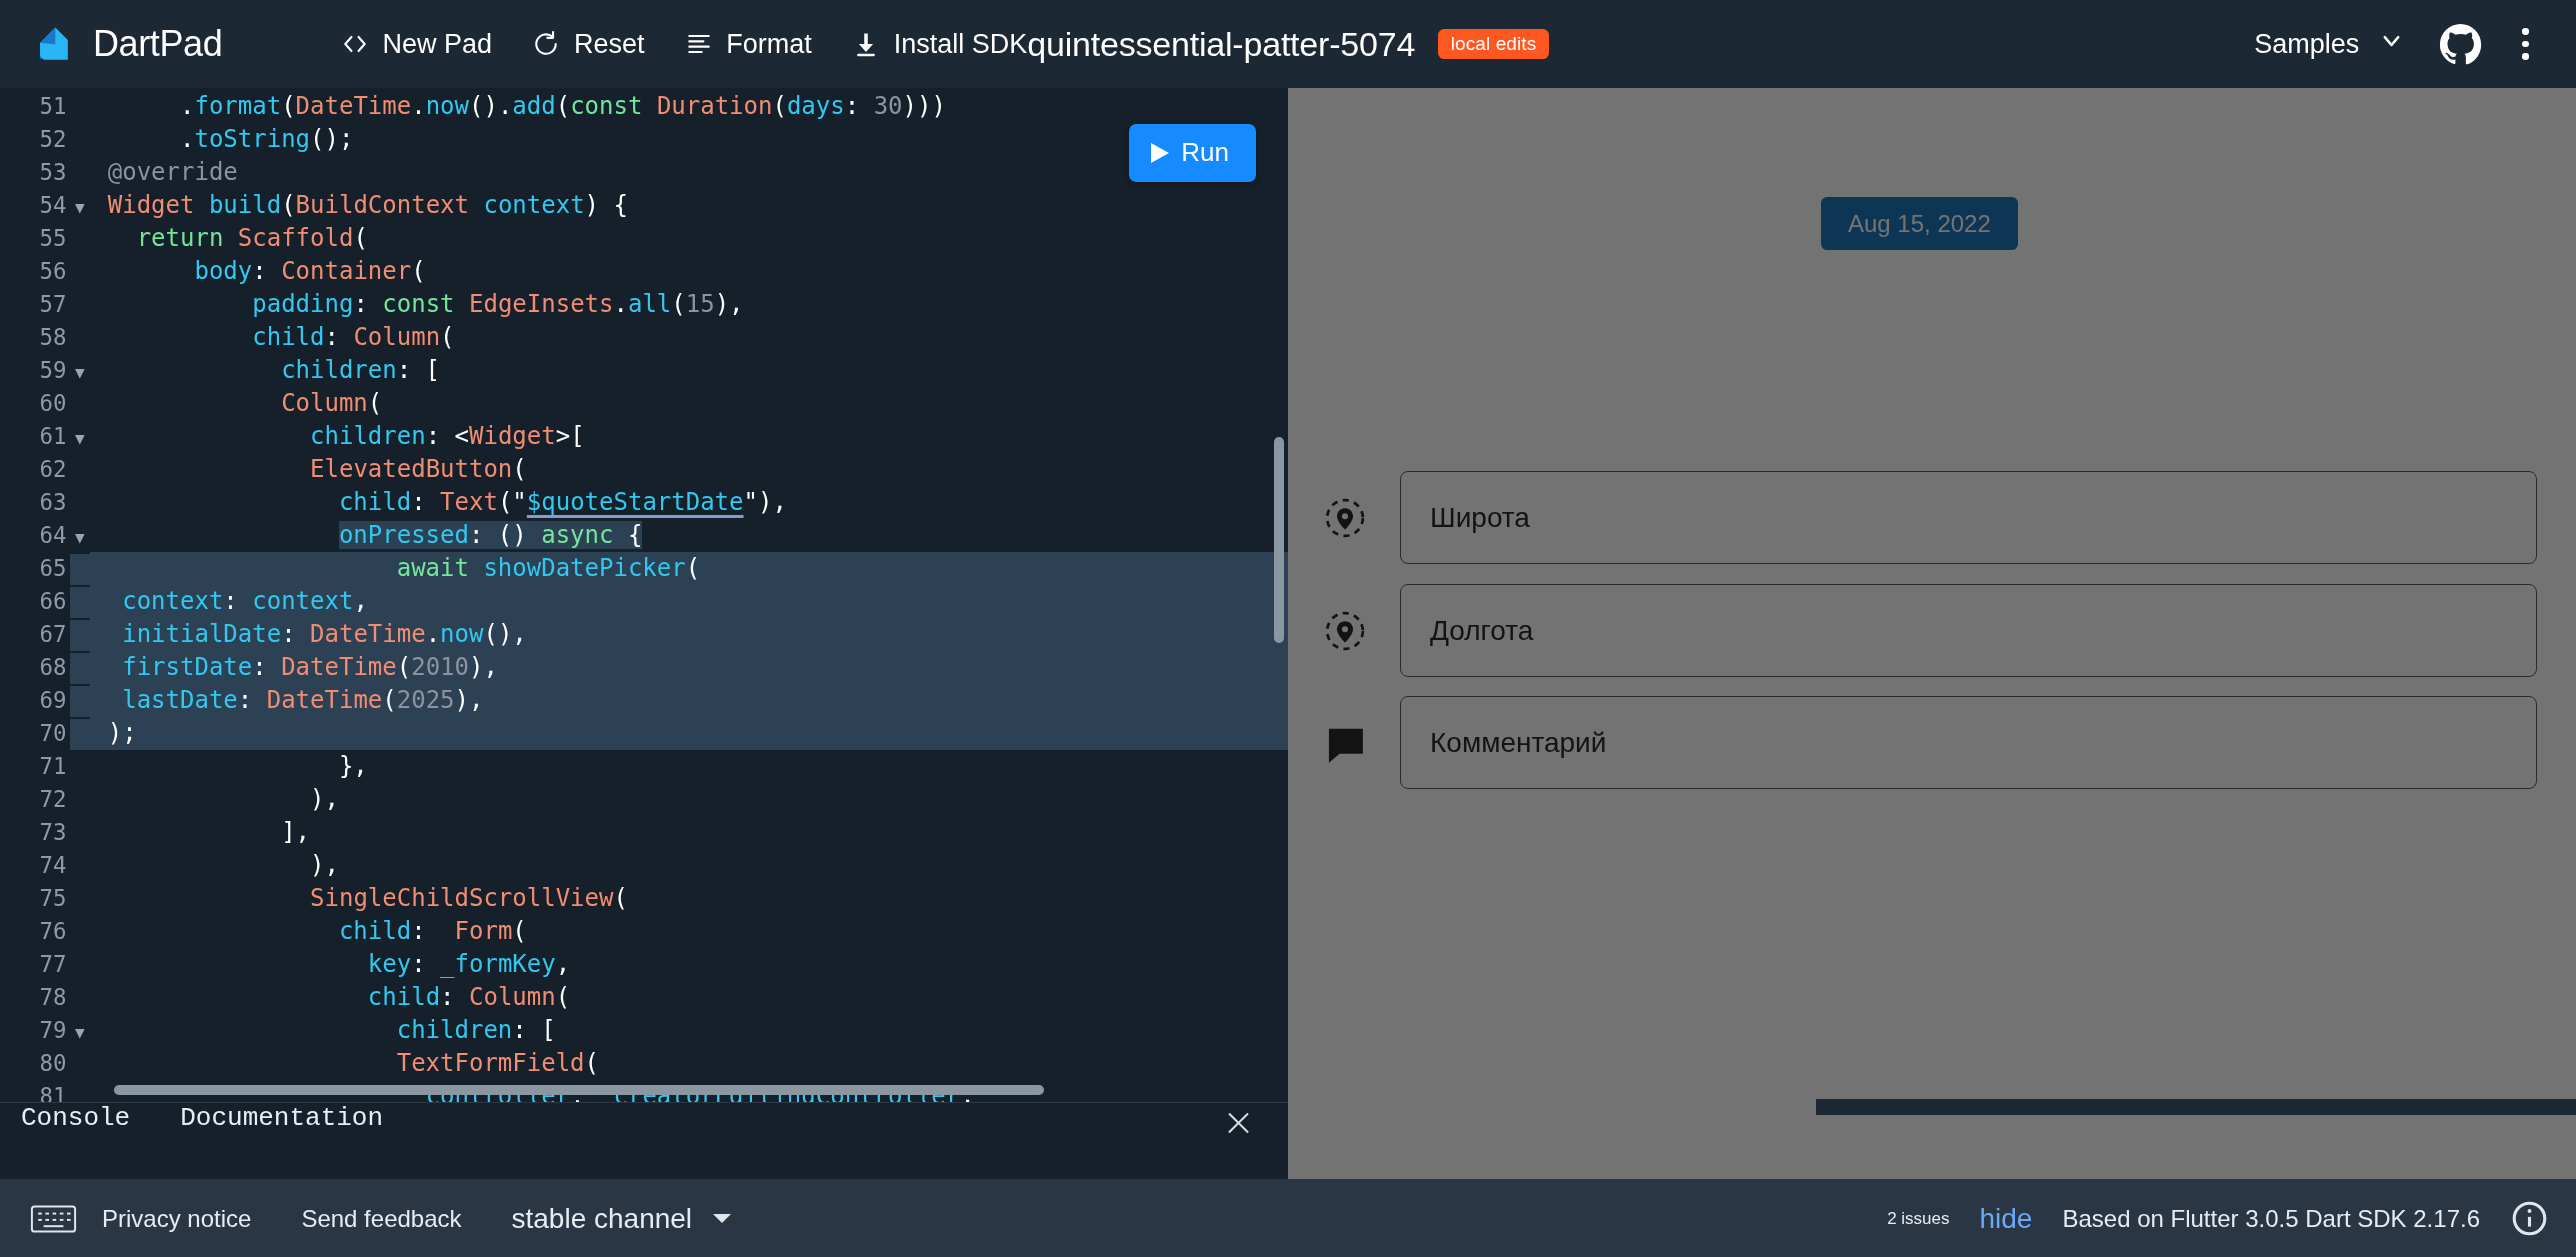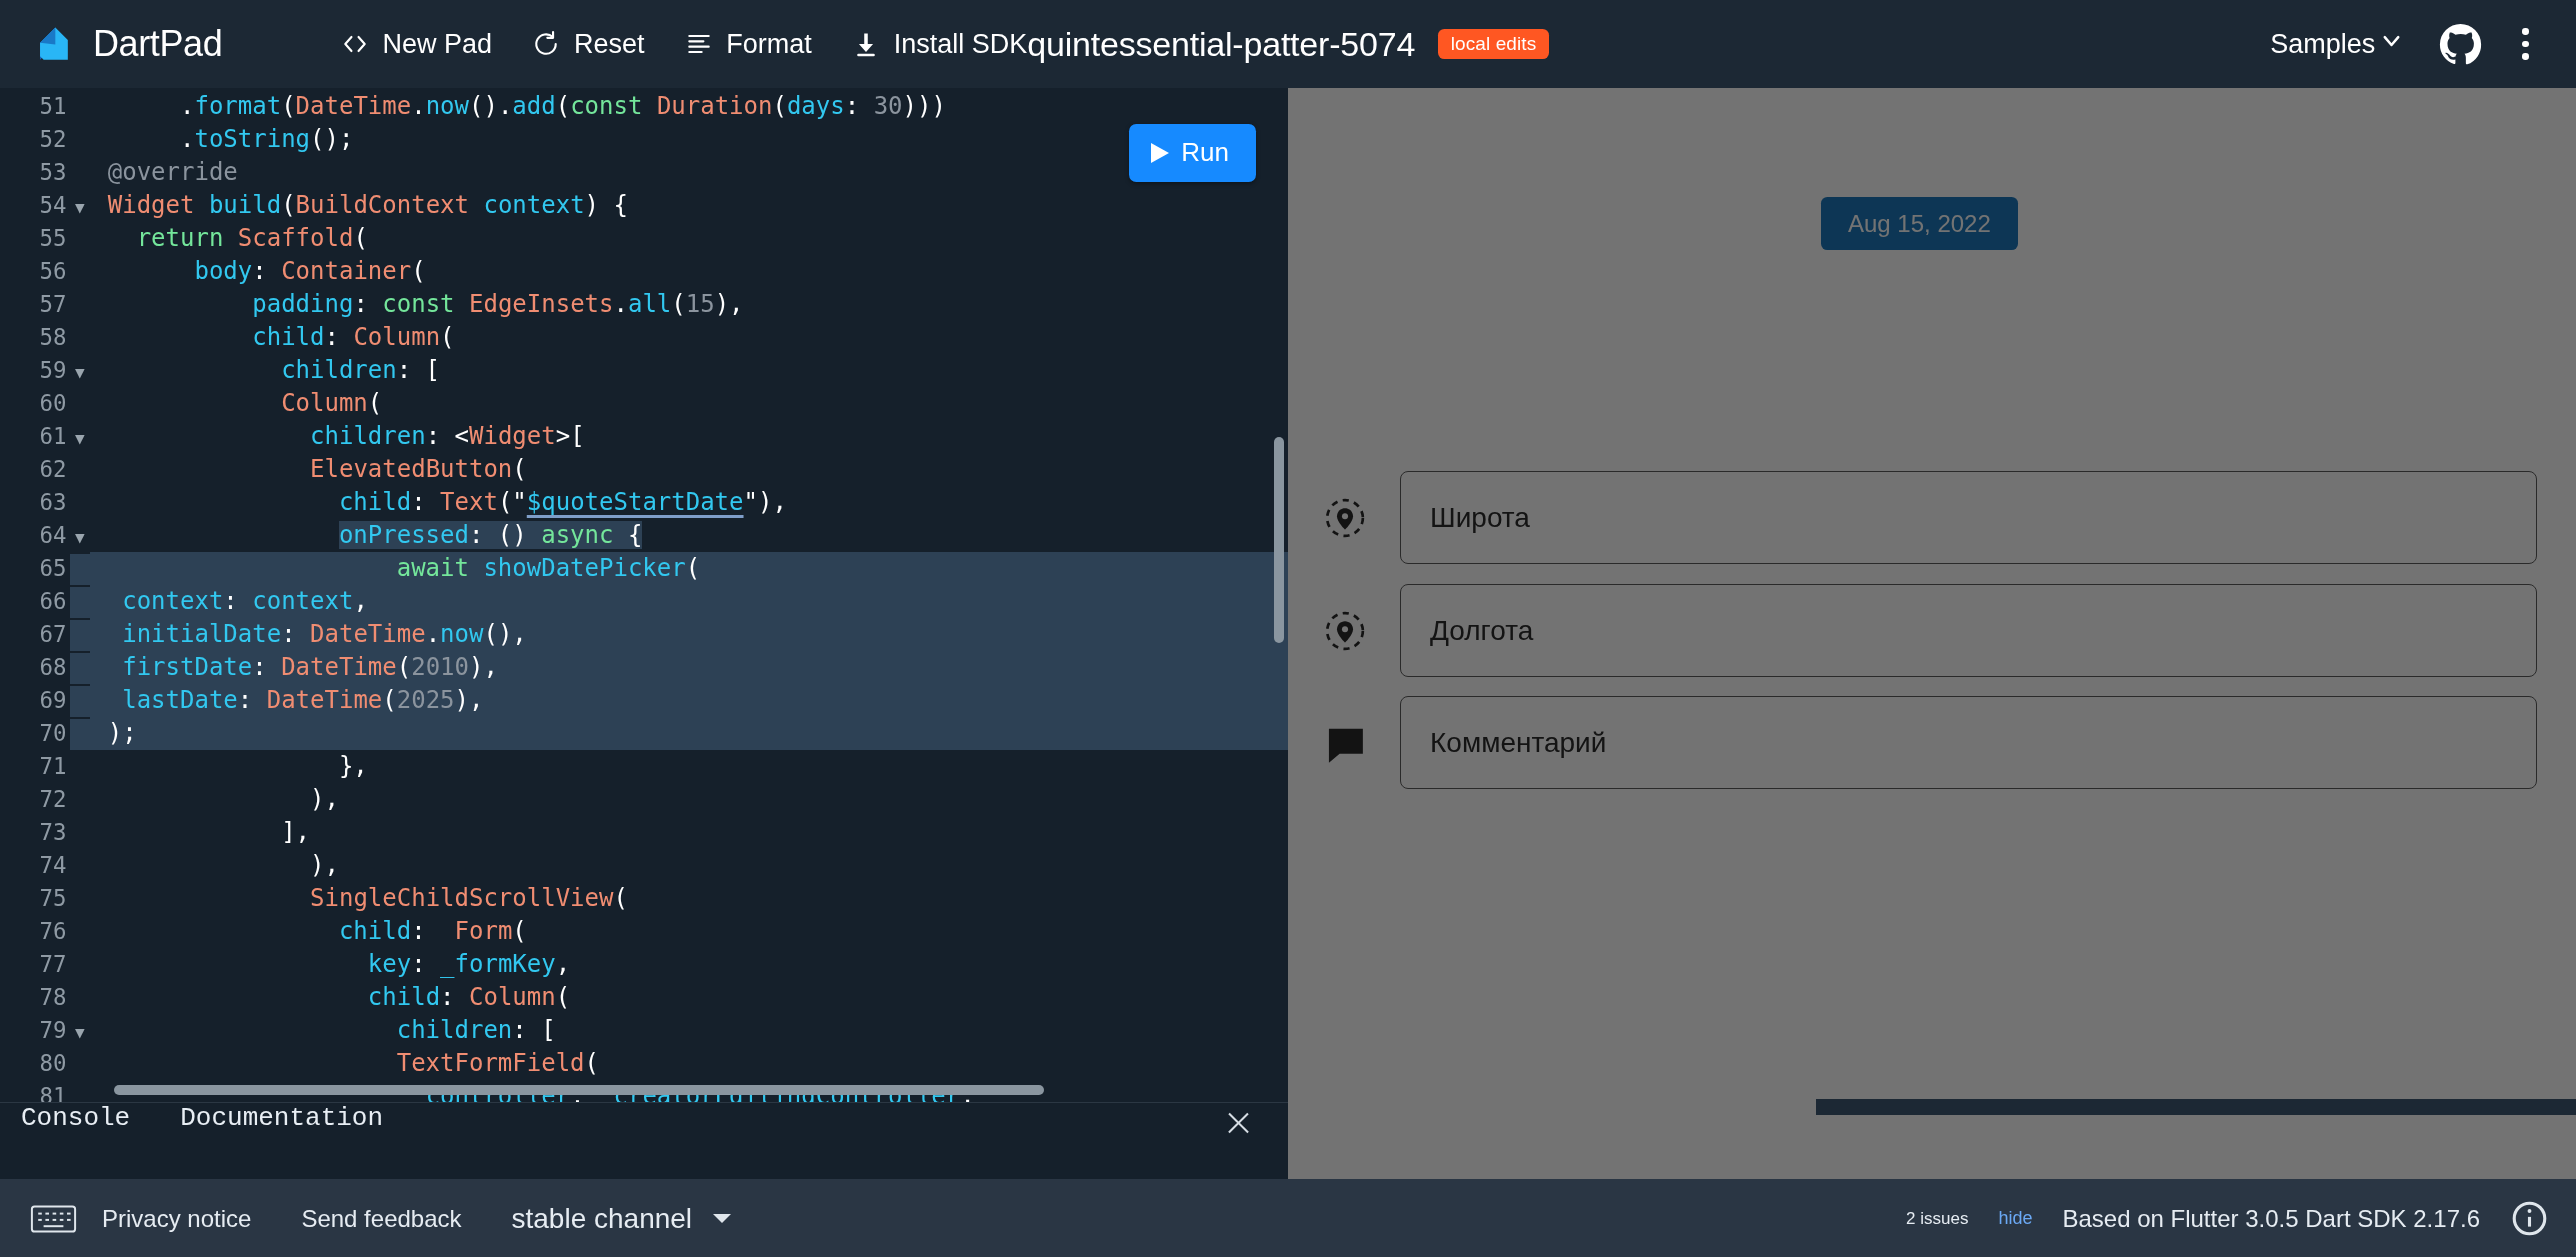--- a/index.html
+++ b/index.html
@@ -38,21 +38,21 @@
     display:flex; align-items:center; justify-content:center;
     gap:23px; pointer-events:none;
   }
   .pad-title { font-size:34px; font-weight:400; color:#fff; letter-spacing:-0.2px; }
   .badge-local {
     background:#ff5722; color:#fff; font-size:19px; font-weight:500;
     padding:5.4px 12.5px 6.3px; border-radius:6.3px; line-height:1; letter-spacing:0.1px;
   }
 
   .tb-right { margin-left:auto; display:flex; align-items:center; gap:23px; position:relative; z-index:41; }
-  .samples-btn { display:flex; align-items:center; gap:3px; font-size:27px; color:#fff; cursor:pointer; padding:9px 10.7px; }
+  .samples-btn { display:flex; align-items:center; gap:19px; font-size:27px; color:#fff; cursor:pointer; padding:9px 10.7px; }
   .gh-icon { width:43px; height:43px; cursor:pointer; }
   .kebab { width:41px; height:41px; display:flex; flex-direction:column; align-items:center; justify-content:center; gap:6.3px; cursor:pointer; }
   .kebab i { width:6.3px; height:6.3px; border-radius:50%; background:#fff; display:block; }
 
   
   .split { flex:1; display:flex; min-height:0; position:relative; }
 
   
   .left-pane { width:1288px; min-width:1288px; display:flex; flex-direction:column; background:#15202b; position:relative; }
   .editor-wrap { flex:1; position:relative; overflow:hidden; background:#15202b; }
@@ -142,21 +142,21 @@
     height:79px; min-height:79px; background:#2a3644;
     display:flex; align-items:center; padding:0 27px 0 30px;
     position:relative; z-index:50;
   }
   .kbd-ico { width:47px; height:36px; margin-right:25px; color:#dfe6ec; }
   .sb-link { font-size:24px; color:#e6ecf2; margin-right:50px; cursor:pointer; }
   .sb-sel { display:flex; align-items:center; gap:21px; font-size:28px; color:#e6ecf2; cursor:pointer; }
   .sb-caret { width:0;height:0;border-left:9.8px solid transparent;border-right:9.8px solid transparent;border-top:9.8px solid #dfe6ec; }
   .sb-right { margin-left:auto; display:flex; align-items:center; gap:30px; }
   .sb-issues { font-size:17px; color:#e6ecf2; }
-  .sb-hide { font-size:18px; color:#6ba9f5; cursor:pointer; text-decoration:none; }
+  .sb-hide { font-size:28px; color:#6ba9f5; cursor:pointer; text-decoration:none; }
   .sb-ver { font-size:24px; color:#e6ecf2; }
   .info-ico { width:39px; height:39px; color:#dfe6ec; cursor:pointer; }
 </style>
 </head>
 <body>
 
 <div class="app">
 
   <div class="toolbar">
     <div class="brand">

